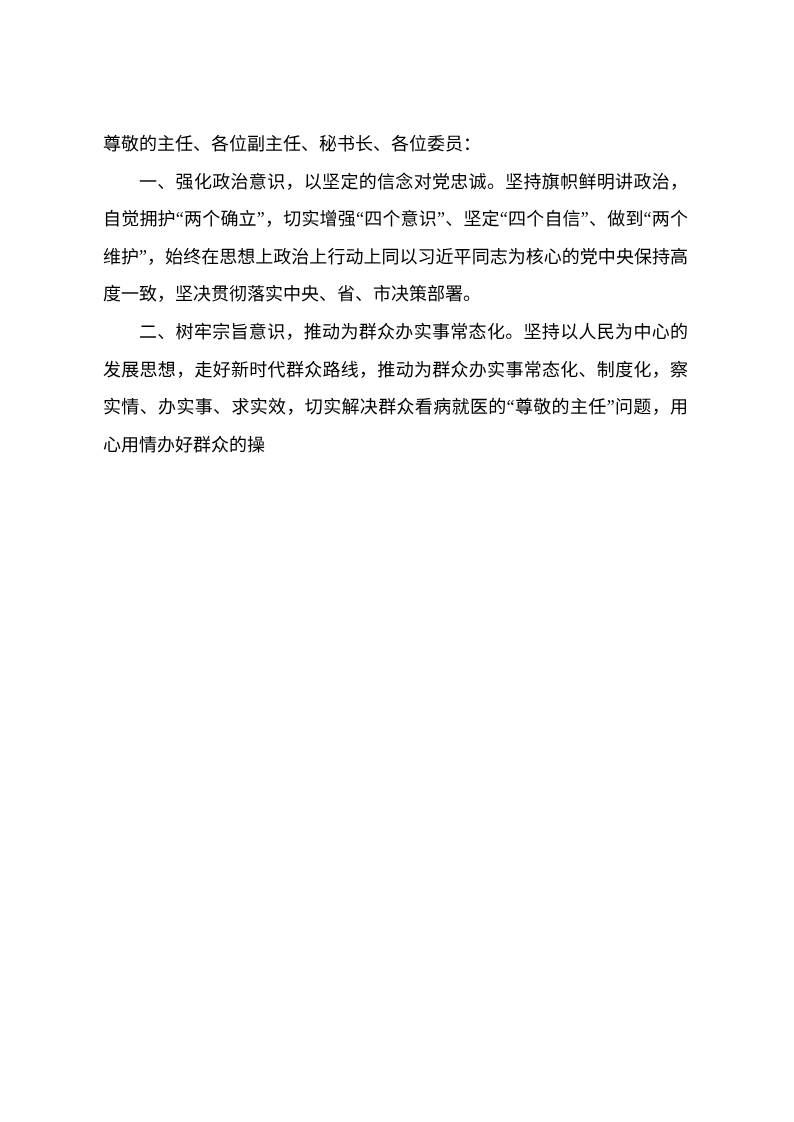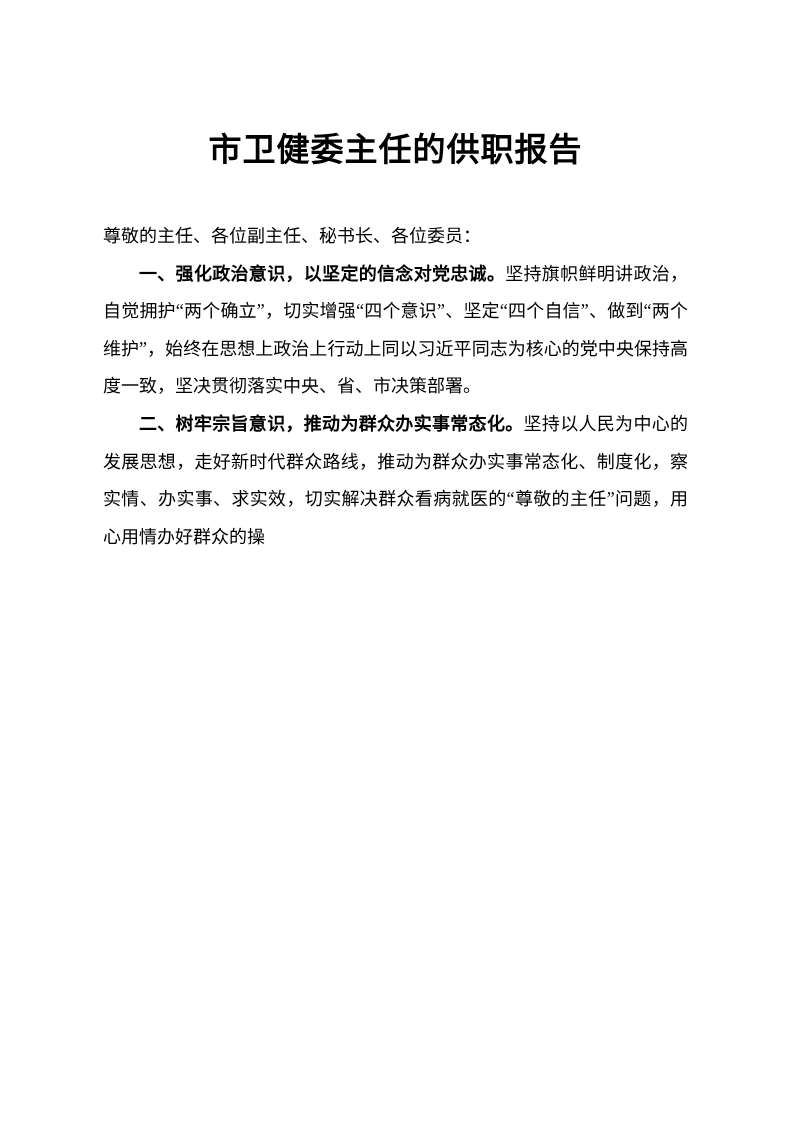--- a/index.html
+++ b/index.html
@@ -34,28 +34,27 @@
     line-height: 37.6px;
     text-align: justify;
     text-justify: inter-ideograph;
     word-break: break-all;
     line-break: strict;
   }
   .doc-body p.indent {
     text-indent: 2em;
   }
   .doc-body strong {
-    font-weight: bold;
+    font-weight: normal;
   }
 </style>
 </head>
 <body>
 
 <div class="page">
-  <h1 class="doc-title">市卫健委主任的供职报告</h1>
 
   <div class="doc-body">
     <p>
       <span>尊敬的主任、各位副主任、秘书长、各位委员：</span>
     </p>
 
 
 
     <p class="indent">
       <strong>一、强化政治意识，以坚定的信念对党忠诚。</strong><span>坚持旗帜鲜明讲政治，自觉拥护“两个确立”，切实增强“四个意识”、坚定“四个自信”、做到“两个维护”，始终在思想上政治上行动上同以习近平同志为核心的党中央保持高度一致，坚决贯彻落实中央、省、市决策部署。</span>

